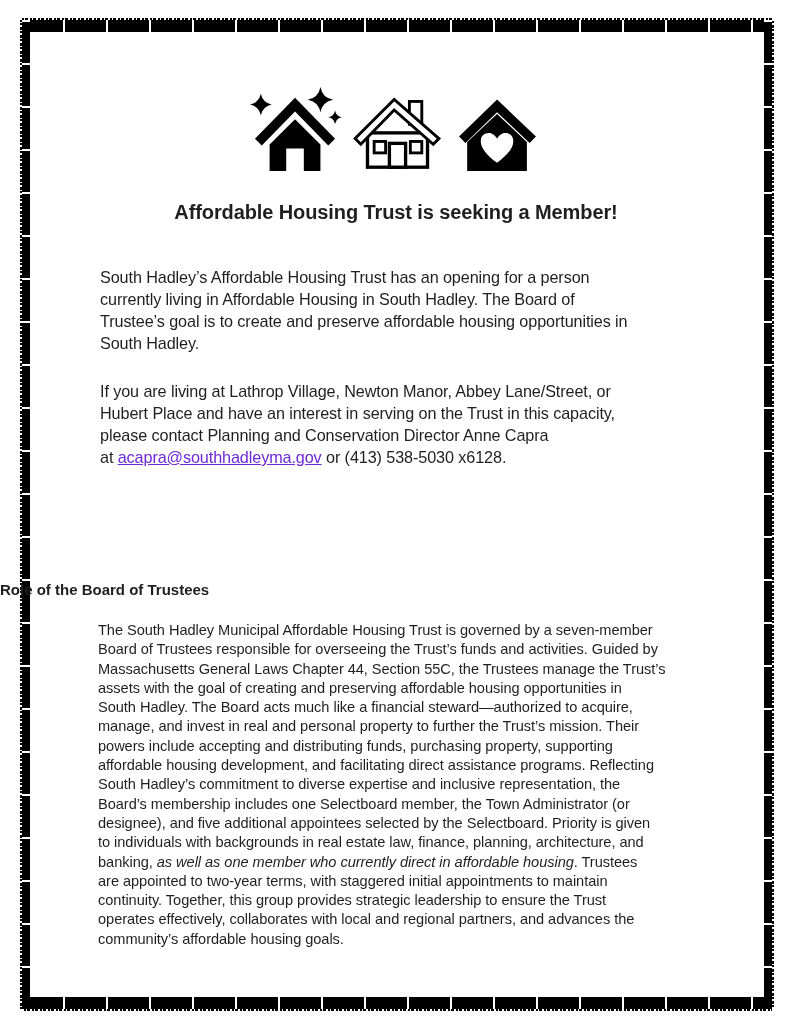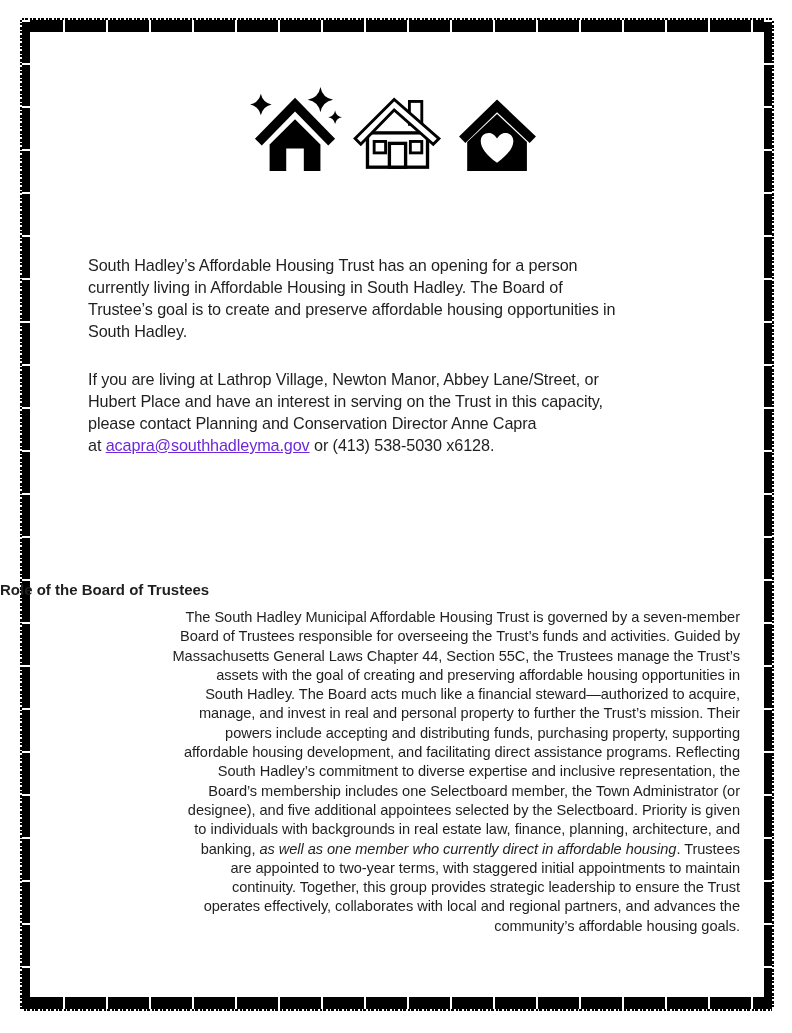--- a/index.html
+++ b/index.html
@@ -30,30 +30,30 @@
     background:repeating-linear-gradient(0deg,#000 0 2px,transparent 2px 3px,#000 3px 6px,transparent 6px 8px);}
   .b-right::after{content:"";position:absolute;right:-2px;top:0;bottom:0;width:2px;
     background:repeating-linear-gradient(0deg,transparent 0 2px,#000 2px 4px,transparent 4px 5px,#000 5px 8px);}
   
   .icons-row{position:absolute;left:0;right:0;top:85px;height:86px;
     display:flex;justify-content:center;align-items:flex-end;gap:6px;}
   .icon svg{display:block;}
   
   .doc-title{position:absolute;left:0;right:0;top:200px;text-align:center;
     font-size:20px;font-weight:700;line-height:24px;letter-spacing:-0.1px;}
-  .intro-p{position:absolute;left:84px;width:650px;margin:4px;
+  .intro-p{position:absolute;left:84px;width:650px;margin:16px;
     font-size:16.2px;line-height:22px;letter-spacing:-0.1px;white-space:pre;}
   .p1{top:250px;}
   .p2{top:364px;}
   .p3{top:476px;}
   a.doclink{color:#6d28d9;text-decoration:underline;cursor:pointer;white-space:pre;}
   .role-heading{position:absolute;left:0;right:0;top:581px;
     font-size:15px;font-weight:700;line-height:18px;}
-  .role-body{position:absolute;left:82px;width:655px;top:605px;margin:3px;
-    font-size:14.6px;line-height:19.3px;letter-spacing:-0.05px;white-space:pre;text-align:right;}
+  .role-body{position:absolute;left:82px;width:655px;top:605px;margin:16px;
+    font-size:14.6px;line-height:19.3px;letter-spacing:-0.05px;white-space:pre;}
   .it{font-style:italic;}
 </style>
 </head>
 <body>
 
 <div class="page">
 
   <div class="bframe">
     <div class="bbar b-top"></div>
     <div class="bbar b-bottom"></div>
@@ -83,20 +83,21 @@
     </span>
     <span class="icon">
       <svg width="93" height="76" viewBox="0 0 93 84" xmlns="http://www.w3.org/2000/svg">
         <path fill="#000" d="M4 46 L46 5 L89 46 L82 53 L46 19 L11 53 Z"></path>
         <path fill="#000" d="M13 52 L46 21 L79 52 L79 84 L13 84 Z"></path>
         <path fill="#fff" d="M46 75 C34 66 28 58 28 51 C28 45 32 42 37 42 C41 42 44 45 46 48 C48 45 51 42 55 42 C60 42 64 45 64 51 C64 58 58 66 46 75 Z"></path>
       </svg>
     </span>
   </div>
 
+  <div class="doc-title">Affordable Housing Trust is seeking a Member!</div>
 
   <p class="intro-p p1">South Hadley’s Affordable Housing Trust has an opening for a person
 currently living in Affordable Housing in South Hadley. The Board of
 Trustee’s goal is to create and preserve affordable housing opportunities in
 South Hadley.</p>
 
   <p class="intro-p p2"><span>If you are living at Lathrop Village, Newton Manor, Abbey Lane/Street, or
 Hubert Place and have an interest in serving on the Trust in this capacity,
 please contact Planning and Conservation Director Anne Capra
 at </span><a class="doclink" href="#">acapra@southhadleyma.gov</a><span> or (413) 538-5030 x6128.</span></p>

